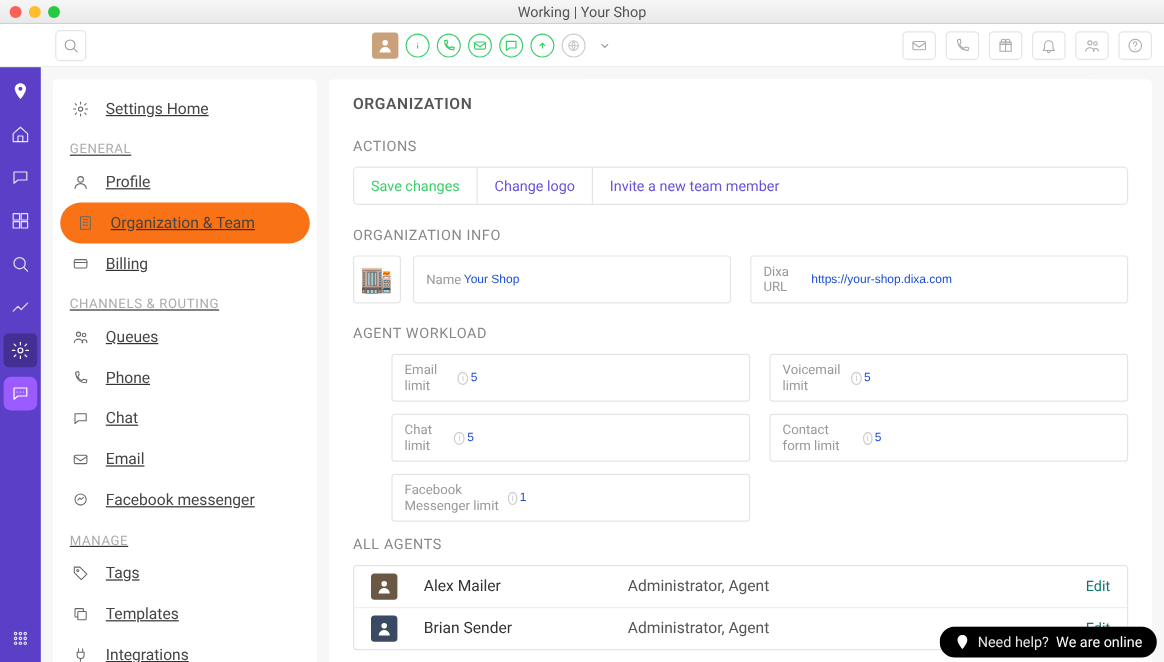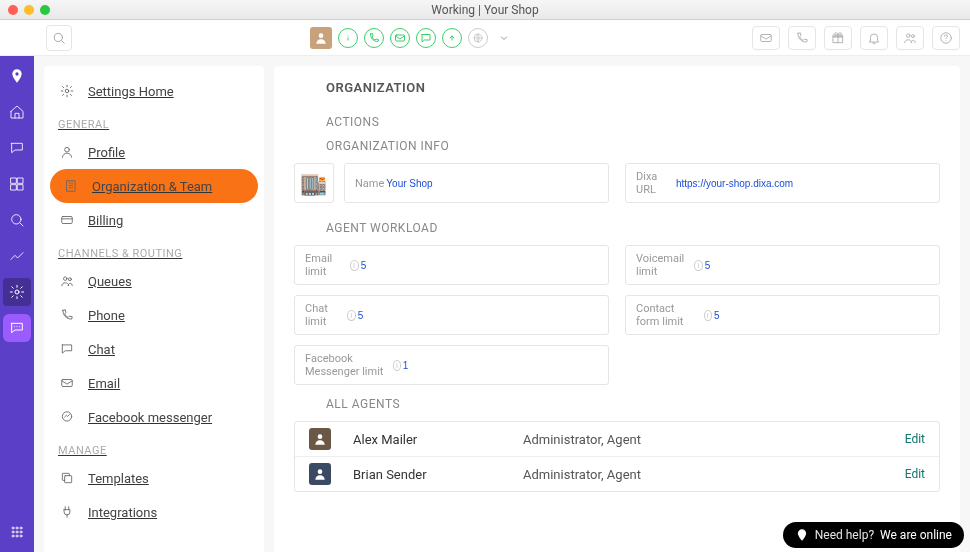--- a/index.html
+++ b/index.html
@@ -93,21 +93,21 @@
   .side-icon { width: 18px; height: 18px; display: flex; align-items: center; justify-content: center; color: #666; flex-shrink: 0; }
   .side-section-label {
     padding: 10px 14px 4px; font-size: 11px; color: #aaa; letter-spacing: 0.5px;
   }
 
   .main-panel {
     flex: 1; background: #fff; margin: 10px 10px 0 10px; border-radius: 4px 4px 0 0;
     overflow-y: auto; padding: 14px 20px;
   }
   .h-section {
-    font-size: 12px; color: #888; letter-spacing: 0.5px; margin-bottom: 10px; margin-left: 32px;
+    font-size: 12px; color: #888; letter-spacing: 0.5px; margin-bottom: 10px;
   }
   .h-section.big { font-size: 13px; font-weight: 600; color: #555; margin-bottom: 20px; }
   .action-row {
     border: 1px solid #e5e5e5; border-radius: 4px; display: flex; overflow: hidden;
     margin-bottom: 18px;
   }
   .action-btn {
     padding: 8px 14px; font-size: 12px; cursor: pointer; border-right: 1px solid #e5e5e5;
   }
   .action-btn:last-child { border-right: none; }
@@ -124,21 +124,21 @@
   .field-value {
     font-size: 10px; color: #1d4ed8; border: none; outline: none; width: 100%;
     background: transparent;
   }
   .name-row { display: flex; gap: 10px; align-items: stretch; }
   .logo-box {
     width: 40px; height: 40px; border: 1px solid #e5e5e5; border-radius: 3px;
     display: flex; align-items: center; justify-content: center; font-size: 22px;
   }
 
-  .workload-grid { display: flex; gap: 16px; margin-bottom: 10px; flex-wrap: wrap; }
+  .workload-grid { display: flex; gap: 16px; margin-bottom: 10px; flex-wrap: wrap; margin-left: 32px; }
   .workload-grid .field-box { flex: 1; min-width: 280px; }
   .info-icon {
     display: inline-flex; width: 11px; height: 11px; border: 1px solid #ccc;
     border-radius: 50%; align-items: center; justify-content: center;
     font-size: 8px; color: #ccc;
   }
 
   .agents-table { width: 100%; border: 1px solid #e5e5e5; border-radius: 3px; overflow: hidden; }
   .agent-row {
     display: flex; align-items: center; padding: 6px 14px; border-bottom: 1px solid #eee;
@@ -421,20 +421,29 @@
                 <circle cx="12" cy="11" r="8"></circle>
                 <path d="m8 12 3-3 2 2 3-3"></path>
               </svg>
             </span>
             <span>Facebook messenger</span>
           </div>
           <div class="side-section-label">MANAGE</div>
           <div class="side-item">
             <span class="side-icon">
               <svg class="ico-sm" viewBox="0 0 24 24">
+                <path d="M3 3h8l10 10-8 8L3 11V3z"></path>
+                <circle cx="8" cy="8" r="1.5"></circle>
+              </svg>
+            </span>
+            <span>Tags</span>
+          </div>
+          <div class="side-item">
+            <span class="side-icon">
+              <svg class="ico-sm" viewBox="0 0 24 24">
                 <rect x="8" y="8" width="12" height="12" rx="1"></rect>
                 <path d="M16 8V5a1 1 0 0 0-1-1H5a1 1 0 0 0-1 1v10a1 1 0 0 0 1 1h3"></path>
               </svg>
             </span>
             <span>Templates</span>
           </div>
           <div class="side-item">
             <span class="side-icon">
               <svg class="ico-sm" viewBox="0 0 24 24">
                 <path d="M9 3v5M15 3v5M7 8h10v4a5 5 0 0 1-10 0V8zM12 17v4"></path>
@@ -442,20 +451,25 @@
             </span>
             <span>Integrations</span>
           </div>
         </div>
     </div>
 
     <div class="main-panel">
       <div class="h-section big">ORGANIZATION</div>
 
       <div class="h-section">ACTIONS</div>
+      <div class="action-row" id="actions-row">
+          <div class="action-btn green">Save changes</div>
+          <div class="action-btn purple">Change logo</div>
+          <div class="action-btn purple">Invite a new team member</div>
+        </div>
 
       <div class="h-section">ORGANIZATION INFO</div>
       <div class="info-row">
         <div class="info-col">
           <div class="name-row">
             <div class="logo-box">🏬</div>
             <div class="field-box" style="flex:1;">
               <span class="field-label">Name</span>
               <input class="field-value" value="Your Shop" style="">
             </div>

